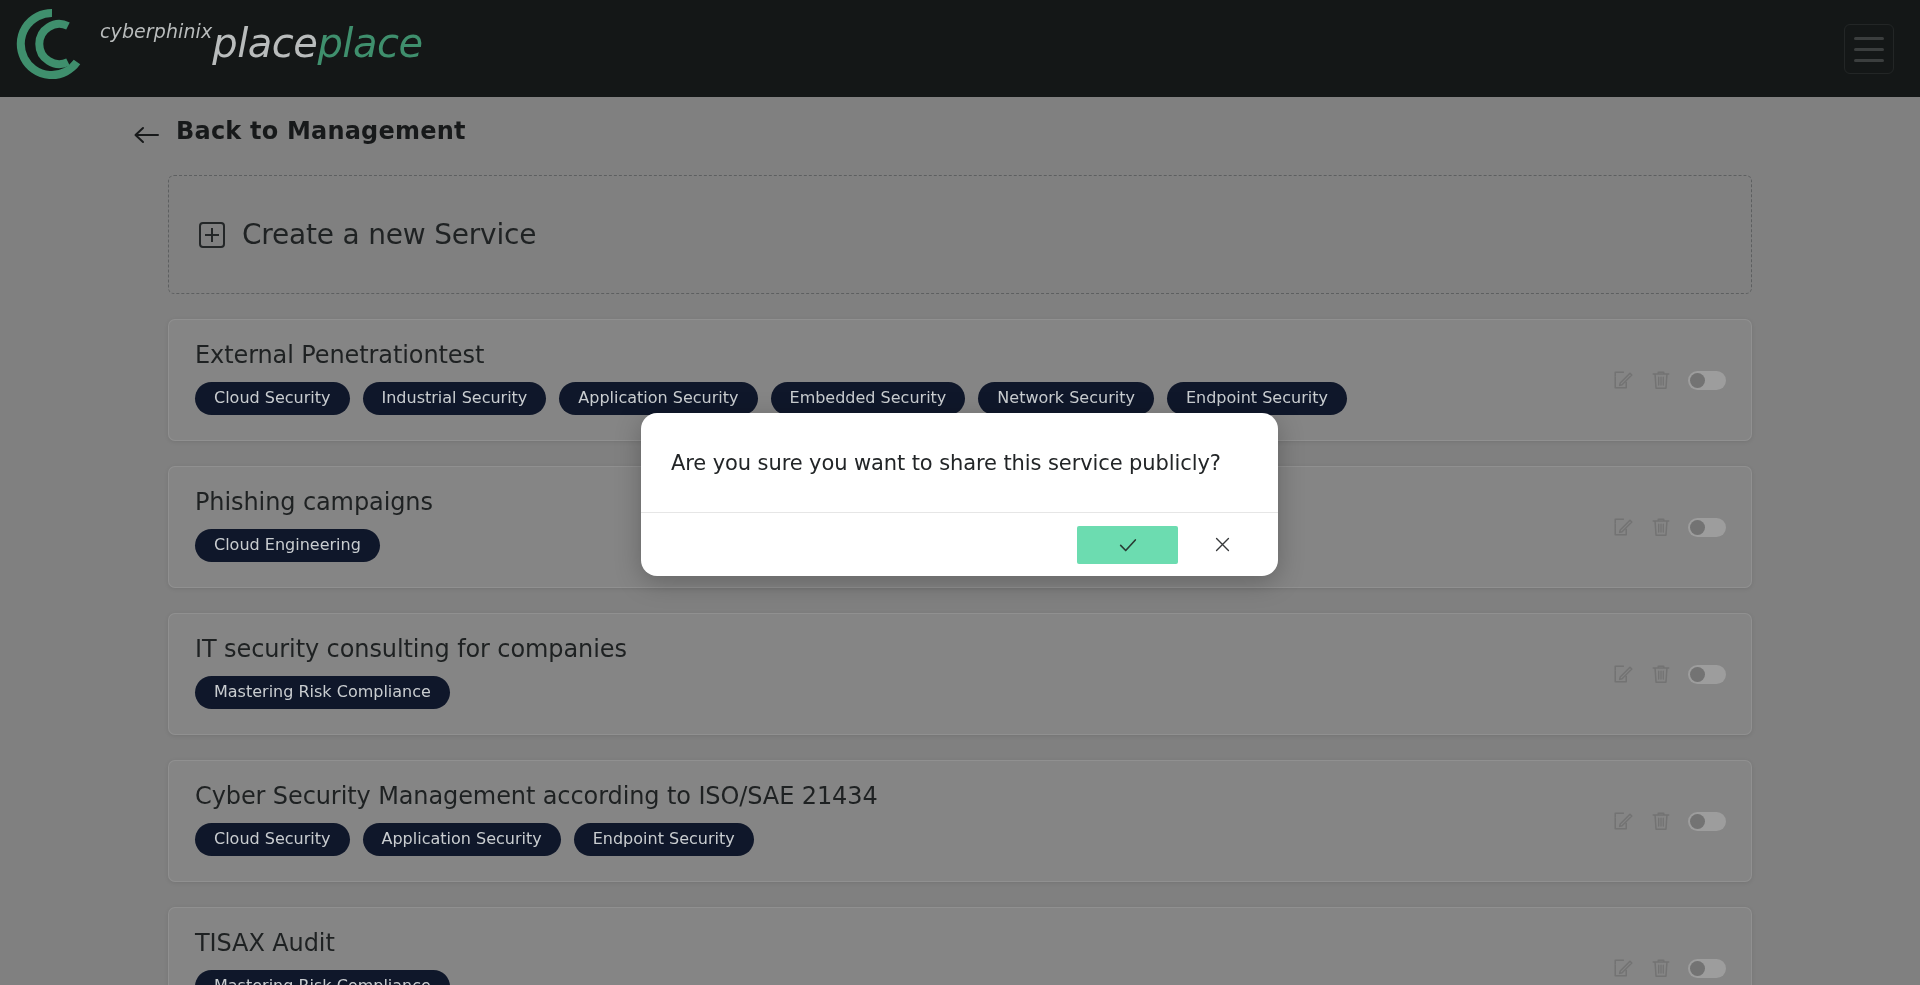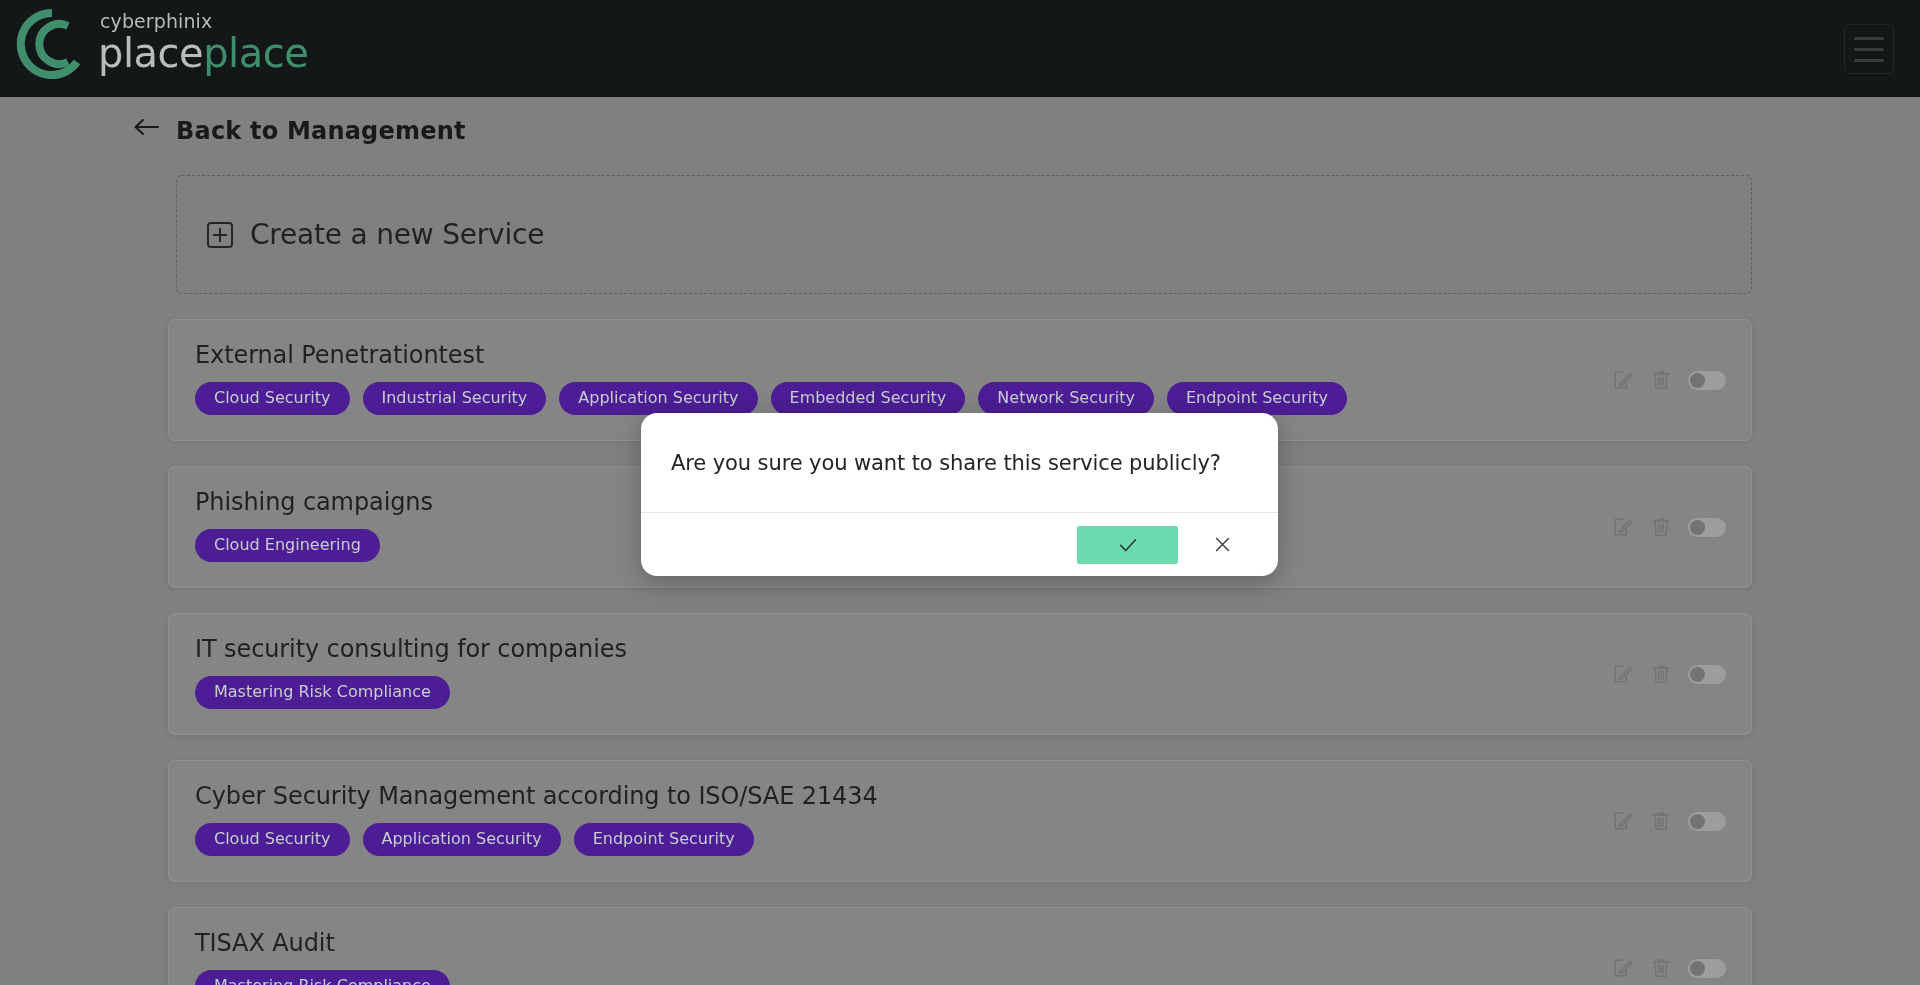--- a/index.html
+++ b/index.html
@@ -27,21 +27,21 @@
   }
   .logo-wrap {
     position: absolute;
     left: 16px;
     top: 8px;
     display: flex;
     align-items: center;
     gap: 10px;
   }
   .logo-mark { width: 72px; height: 72px; display: block; }
-  .logo-text { display: flex; flex-direction: column; line-height: 1; padding-bottom: 2px; }
+  .logo-text { display: flex; flex-direction: row; line-height: 1; padding-bottom: 2px; font-style: italic; }
   .logo-top {
     font-size: 19px;
     color: #b9bcbc;
     letter-spacing: 0.1px;
     font-family: "DejaVu Sans", "Liberation Sans", sans-serif;
     margin-left: 2px;
     margin-bottom: 1px;
   }
   .logo-bottom {
     font-size: 40px;
@@ -83,21 +83,21 @@
     height: 888px;
     background: #808080;
     overflow: hidden;
   }
 
   .back-row {
     position: absolute;
     left: 133px;
     top: 20px;
     display: flex;
-    align-items: flex-start;
+    align-items: flex-end;
     gap: 17px;
     cursor: pointer;
   }
   .back-arrow { width: 26px; height: 20px; display: block; }
   .back-label {
     font-size: 24px;
     font-weight: bold;
     color: #17191a;
     font-family: "DejaVu Sans", "Liberation Sans", sans-serif;
     letter-spacing: 0.2px;
@@ -113,21 +113,20 @@
   
   .create-box {
     height: 119px;
     border: 1px dashed #5d5f60;
     border-radius: 6px;
     display: flex;
     align-items: center;
     padding-left: 30px;
     cursor: pointer;
     background: transparent;
-    margin-left: 8px;
   }
   .plus-icon {
     width: 26px;
     height: 26px;
     border: 2px solid #232627;
     border-radius: 4px;
     position: relative;
     flex: 0 0 auto;
   }
   .plus-icon::before, .plus-icon::after {
@@ -163,21 +162,21 @@
     letter-spacing: -0.1px;
     line-height: 30px;
   }
   .tag-row {
     margin-top: 12px;
     display: flex;
     gap: 13px;
     flex-wrap: nowrap;
   }
   .tag {
-    background: #4c1d95;
+    background: #0f172a;
     color: #c9cdd0;
     font-size: 16px;
     border-radius: 999px;
     padding: 7px 19px 8px 19px;
     white-space: nowrap;
     font-family: "DejaVu Sans", "Liberation Sans", sans-serif;
     line-height: 18px;
   }
 
   .card-actions {

